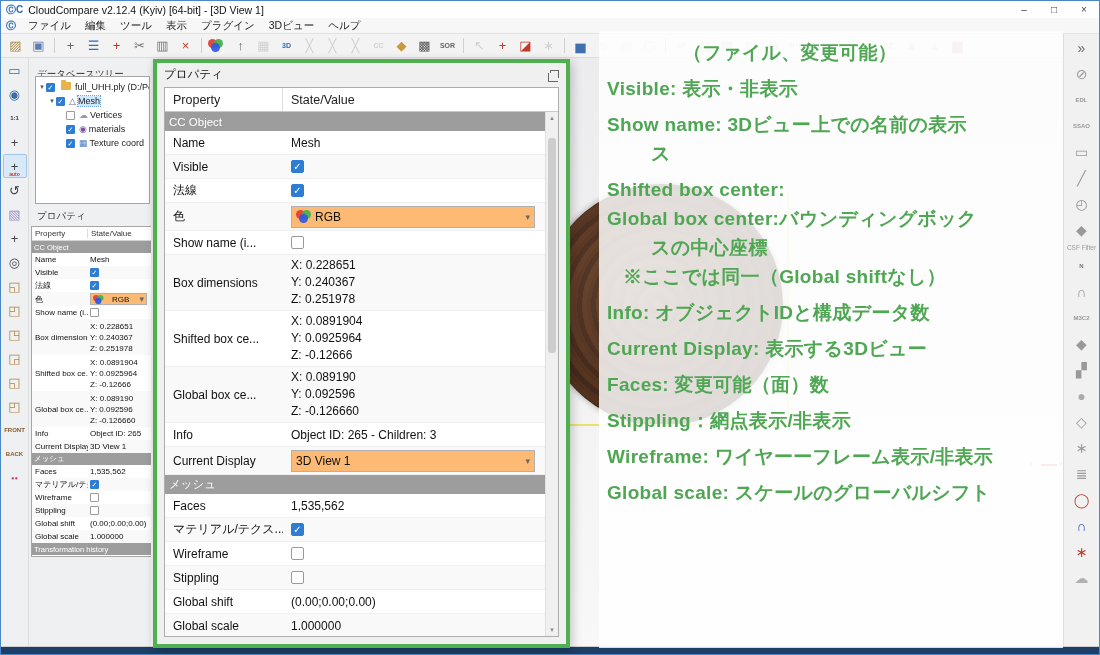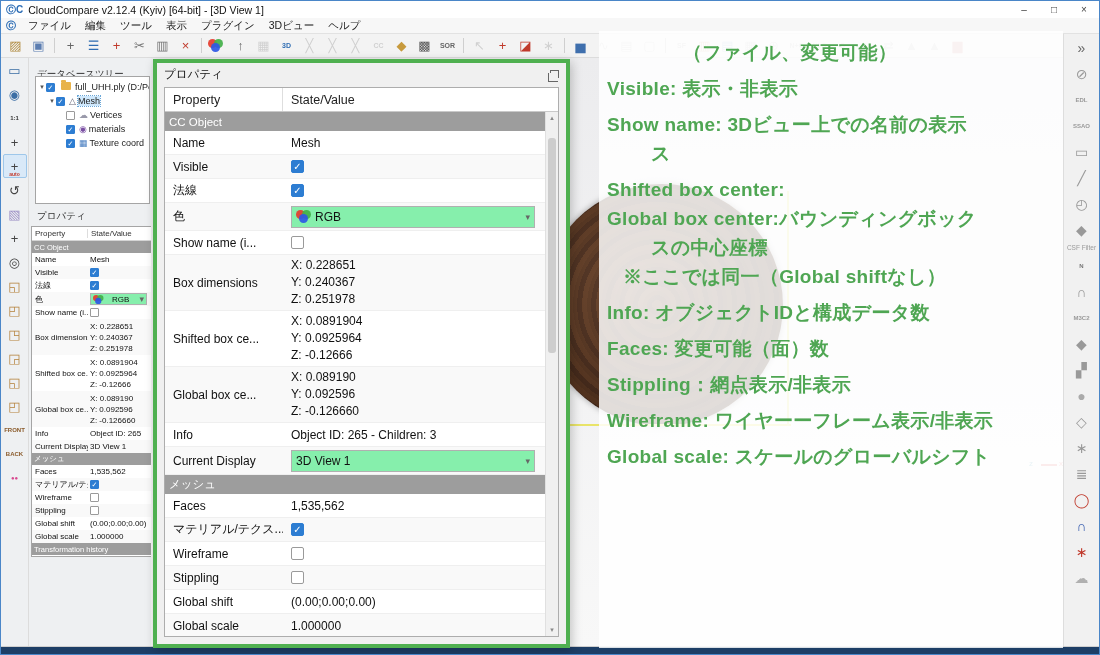--- a/index.html
+++ b/index.html
@@ -50,21 +50,21 @@
   .mt-hdr .c2{padding-left:3px;}
   .prow{display:flex;align-items:center;min-height:24px;font-size:12px;color:#111;border-bottom:1px solid #efefef;background:#fff;}
   .prow.alt{background:#f9f9f9;}
   .prow.sec{background:#9d9d9d;color:#fff;min-height:19px;font-size:11.5px;padding-left:4px;border-bottom:none;}
   .prow .plab{width:118px;flex:0 0 118px;padding-left:8px;white-space:nowrap;overflow:hidden;}
   .prow .pval{flex:1;padding-left:8px;display:flex;align-items:center;white-space:nowrap;overflow:hidden;}
   .prow.tall{height:56px;}
   .prow.tall .pval{flex-direction:column;align-items:flex-start;justify-content:center;}
   .prow.tall .mline{line-height:17px;}
   .prow.dd{height:28px;}
-  .ddl{display:flex;align-items:center;border:1px solid #b0b0b0;background:#86efac;height:22px;width:calc(100% - 10px);padding:0 4px;position:relative;}
+  .ddl{display:flex;align-items:center;border:1px solid #b0b0b0;background:#fdba74;height:22px;width:calc(100% - 10px);padding:0 4px;position:relative;}
   .ddl .chev{margin-left:auto;color:#666;font-size:9px;}
   .rgbdots{position:relative;width:15px;height:13px;display:inline-block;margin-right:4px;flex:0 0 15px;}
   .rgbdots i{position:absolute;width:9px;height:9px;border-radius:50%;opacity:.92;}
   .rgbdots .r{left:0;top:0;background:#e53c2e;}
   .rgbdots .g{left:6px;top:0;background:#43b049;}
   .rgbdots .b{left:3px;top:4px;background:#2e58e5;}
   
   .prow.m{min-height:13px;font-size:8px;border-bottom:none;}
   .prow.m.sec{min-height:12px;font-size:7.5px;padding-left:2px;}
   .prow.m .plab{width:56px;flex:0 0 56px;padding-left:3px;}
@@ -646,20 +646,21 @@
   <div class="overlay" id="overlay" style="color: rgb(79, 166, 83);">
       <div class="ann g0 i3">（ファイル、変更可能）</div>
       <div class="ann g1">Visible: 表示・非表示</div>
       <div class="ann g1">Show name: 3Dビュー上での名前の表示</div>
       <div class="ann g0 i2">ス</div>
       <div class="ann g1">Shifted box center:</div>
       <div class="ann g0">Global box center:バウンディングボック</div>
       <div class="ann g0 i2">スの中心座標</div>
       <div class="ann g0 i1">※ここでは同一（Global shiftなし）</div>
       <div class="ann g1">Info: オブジェクトIDと構成データ数</div>
+      <div class="ann g1">Current Display: 表示する3Dビュー</div>
       <div class="ann g1">Faces: 変更可能（面）数</div>
       <div class="ann g1">Stippling：網点表示/非表示</div>
       <div class="ann g1">Wireframe: ワイヤーーフレーム表示/非表示</div>
       <div class="ann g1">Global scale: スケールのグローバルシフト</div>
     </div>
 
   <div class="rightstrip" id="rightstrip">
       <div class="rsi" style="color: rgb(102, 102, 102);">
         <span>»</span>
       </div>

